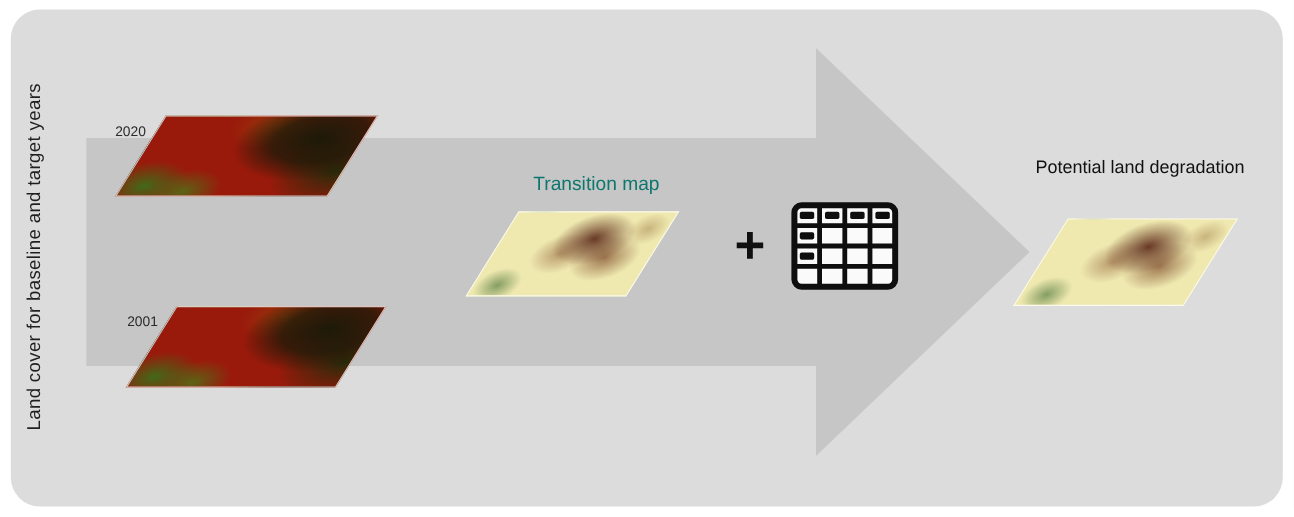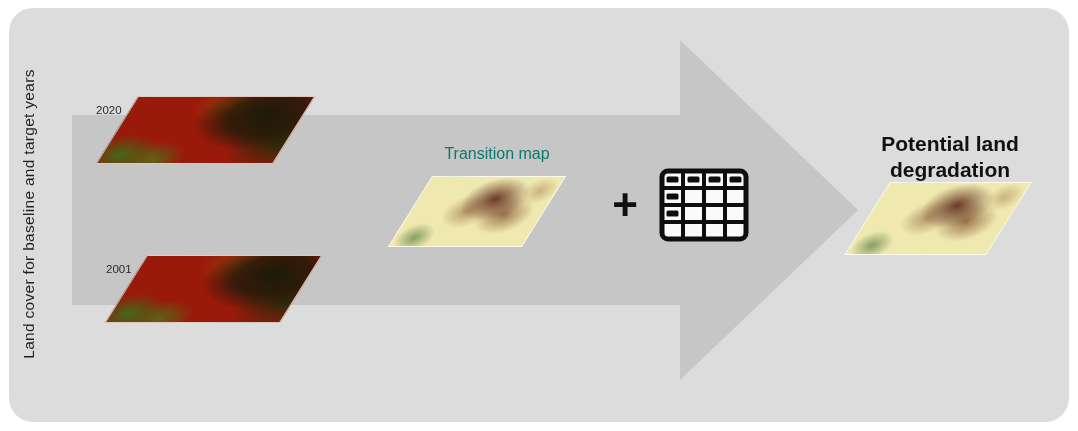--- a/index.html
+++ b/index.html
@@ -61,21 +61,21 @@
   .label-2015 { left:96px;  top:104px; }
   .label-2001 { left:106px; top:263px; }
   .caption {
     position:absolute; font-size:16px; color:#0f766e;
     text-align:center; z-index:2;
   }
   .caption-transition { left:397px; top:145px; width:200px; }
   .caption-criteria   { left:603px; top:140px; width:200px; }
   .caption-output {
     left:855px; top:131px; width:190px;
-    font-weight:bold; font-size:21px; line-height:1.25; color:#111111;
+    font-weight:normal; font-size:15px; line-height:1.25; color:#111111;
   }
   .plus {
     position:absolute; left:603px; top:183px; width:44px;
     text-align:center; font-size:44px; font-weight:700;
     line-height:1; color:#101010; z-index:2;
   }
   .criteria-icon {
     position:absolute; left:659px; top:168px; width:90px; height:74px; z-index:2;
   }
   .criteria-icon svg { display:block; width:100%; height:100%; }

